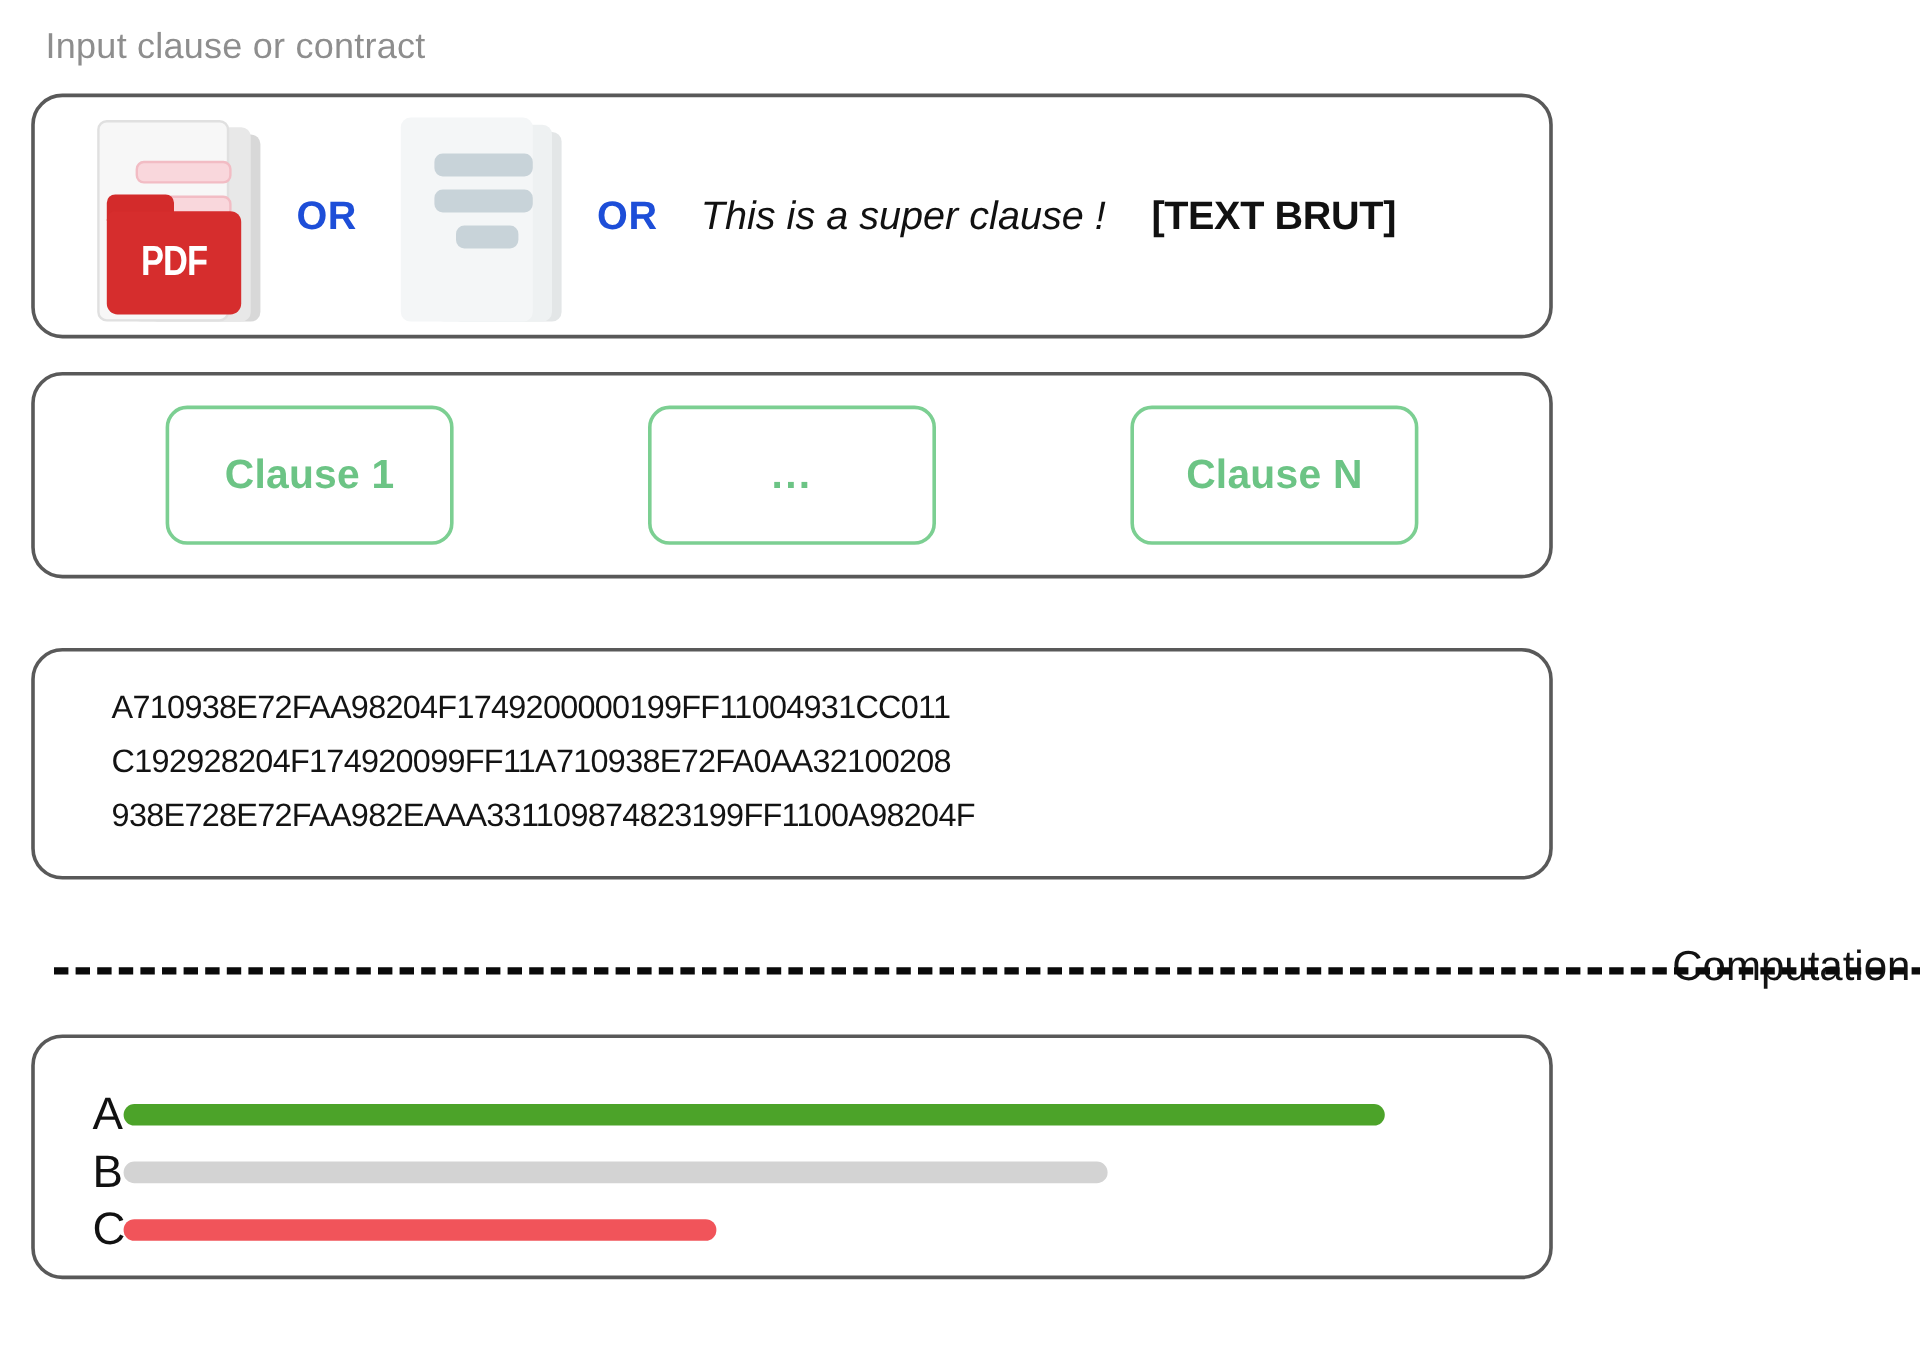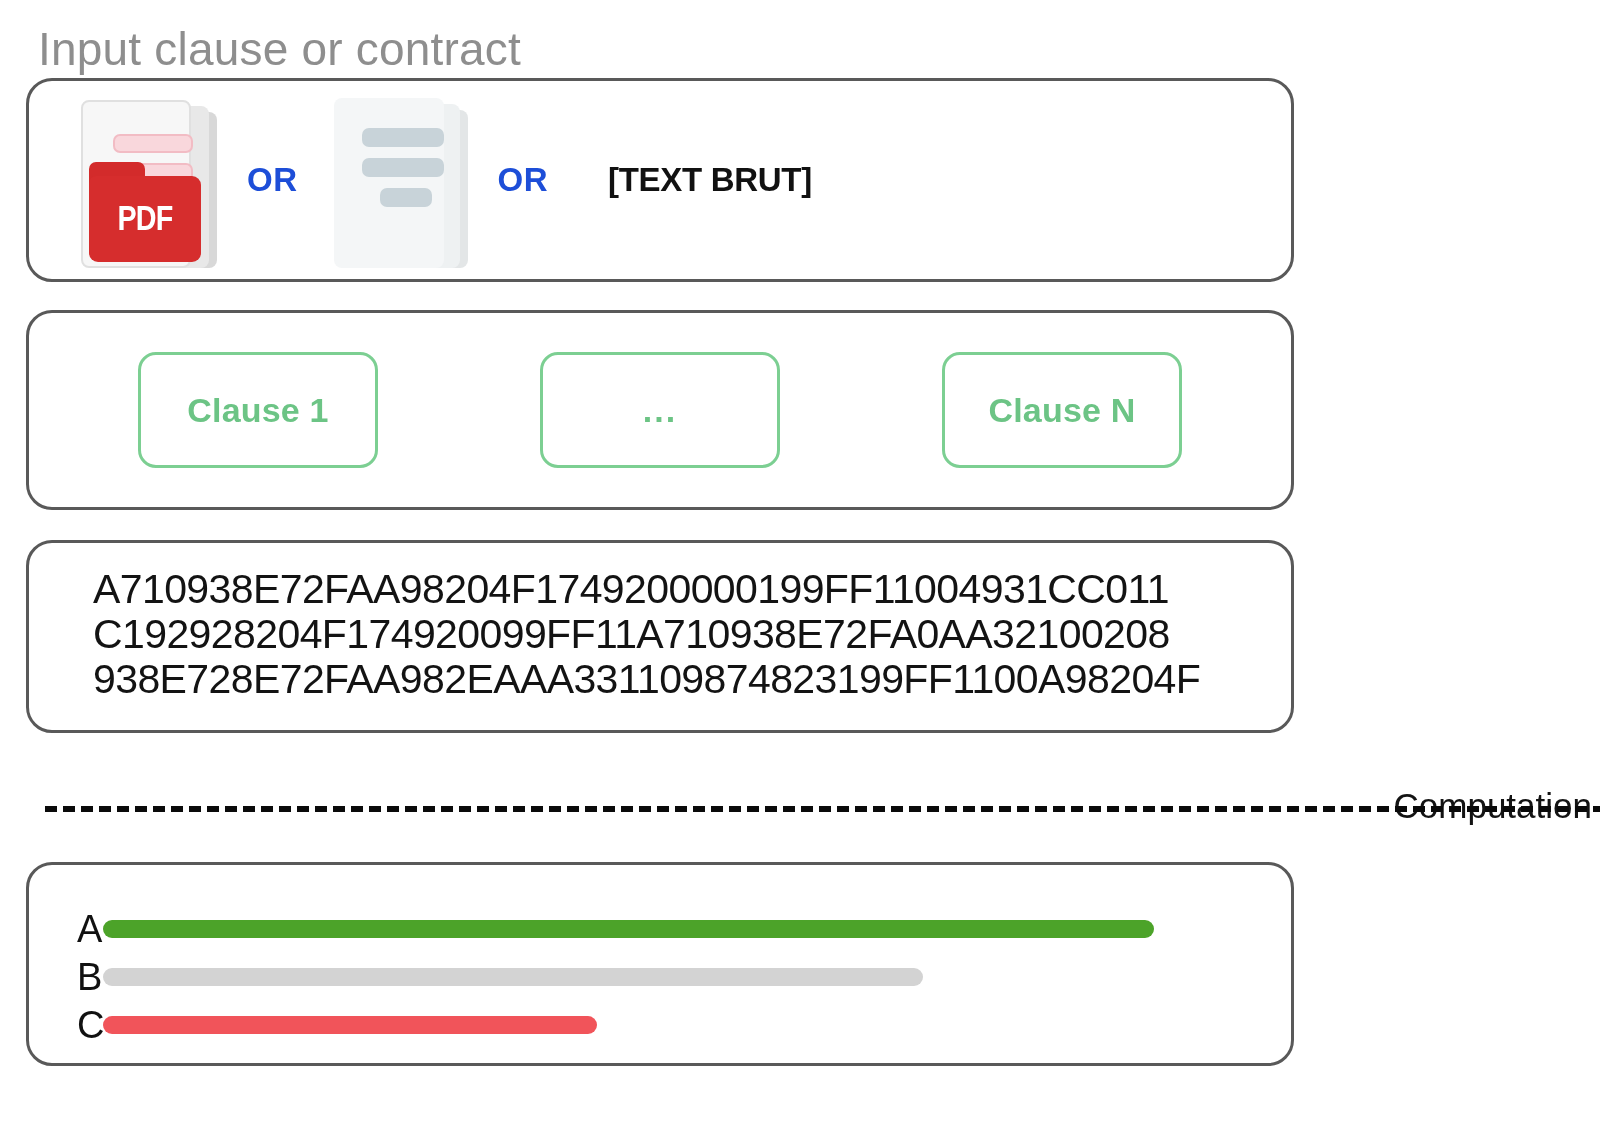--- a/index.html
+++ b/index.html
@@ -15,21 +15,21 @@
     width: 1600px;
     height: 1128px;
     background: #ffffff;
   }
 
   
   .section-title {
     position: absolute;
     left: 38px;
     top: 22px;
-    font-size: 46px;
+    font-size: 30px;
     font-weight: 400;
     color: #8e8e8e;
     letter-spacing: 0.2px;
     white-space: nowrap;
   }
 
   
   .panel {
     position: absolute;
     background: #ffffff;
@@ -155,21 +155,21 @@
   .txt-line-c { left: 46px; top: 90px; width: 52px; height: 19px; }
   .folder.txt-folder .tab { background: #4f6b77; }
   .folder.txt-folder .body { background: #526e7b; }
   .folder.txt-folder .shadow { background: #44606c; }
 
   
   #clauses-panel {
     left: 26px;
     top: 310px;
     width: 1268px;
-    height: 200px;
+    height: 172px;
   }
   .clauses-row {
     display: flex;
     align-items: center;
     justify-content: space-around;
     height: 100%;
     padding: 0 28px;
   }
   .clause-box {
     width: 240px;
@@ -197,21 +197,21 @@
   #hash-panel {
     left: 26px;
     top: 540px;
     width: 1268px;
     height: 193px;
   }
   .hash-lines {
     padding: 24px 0 0 64px;
   }
   .hash-line {
-    font-size: 41px;
+    font-size: 27px;
     font-weight: 400;
     color: #131313;
     line-height: 45px;
     letter-spacing: -0.6px;
     white-space: nowrap;
   }
 
   
   .computation-label {
     position: absolute;
@@ -301,20 +301,21 @@
         <div class="sheet txt-sheet-2"></div>
         <div class="sheet txt-sheet-1">
           <div class="txt-line txt-line-a"></div>
           <div class="txt-line txt-line-b"></div>
           <div class="txt-line txt-line-c"></div>
         </div>
       </div>
 
       <div class="or-label">OR</div>
 
+      <div class="clause-sample">This is a super clause !</div>
 
       <div class="text-brut">[TEXT BRUT]</div>
     </div>
   </div>
 
   <div class="panel" id="clauses-panel">
     <div class="clauses-row">
       <div class="clause-box">
         <span class="label">Clause 1</span>
       </div>

